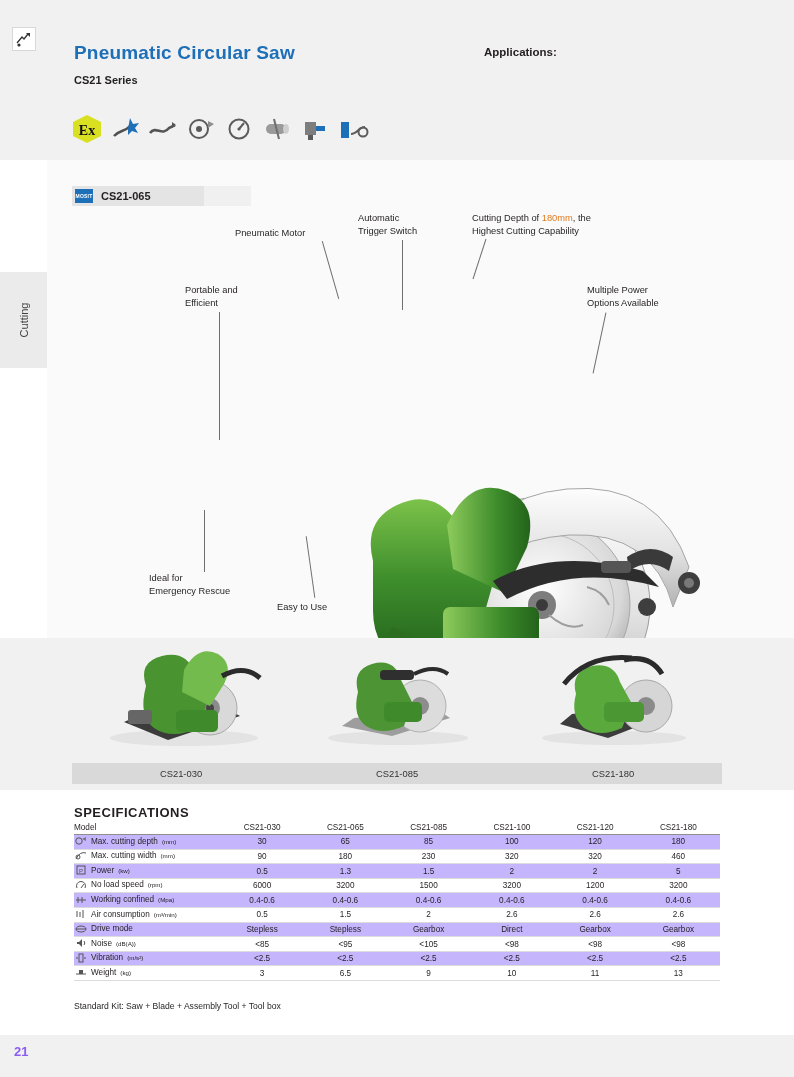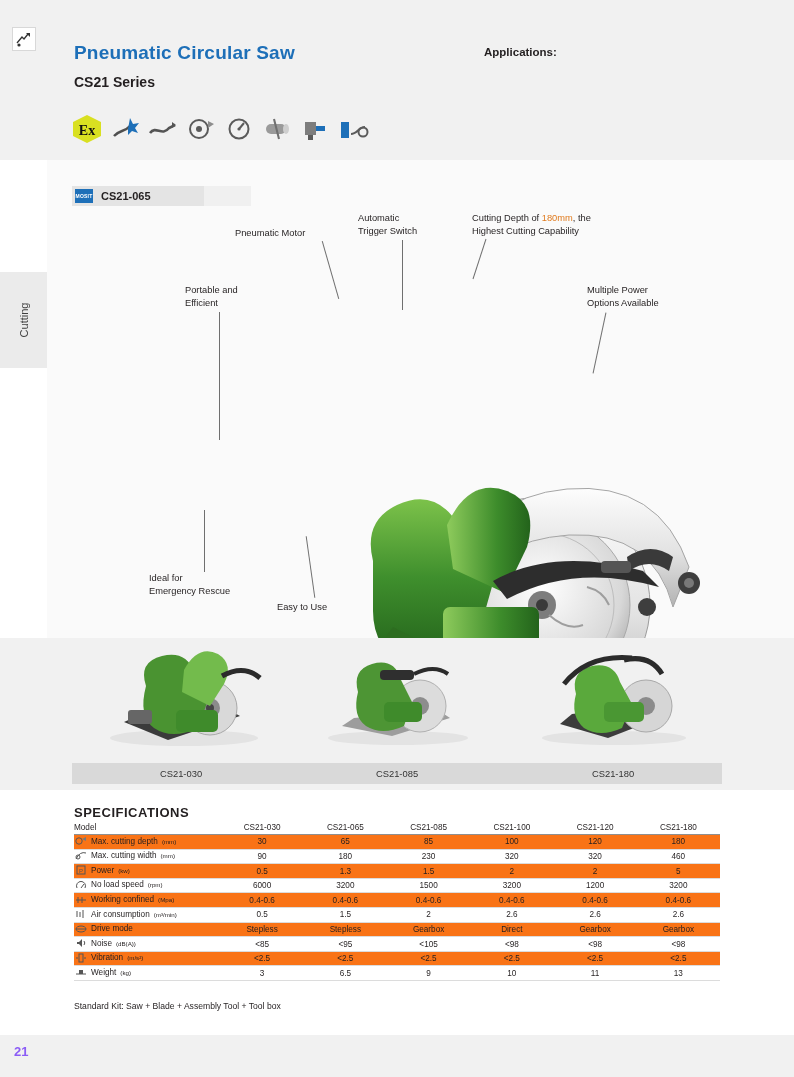--- a/index.html
+++ b/index.html
@@ -24,21 +24,21 @@
   }
   .logo-box svg { display: block; }
 
   .title-main {
     position: absolute; left: 74px; top: 42px;
     font-size: 19px; font-weight: bold; letter-spacing: .2px;
     color: #1d6fb8;
   }
   .title-sub {
     position: absolute; left: 74px; top: 74px;
-    font-size: 14px; font-weight: bold; color: #231f20;
+    font-size: 11px; font-weight: bold; color: #231f20;
   }
 
   .icon-row {
     position: absolute; left: 70px; top: 112px;
     display: flex; align-items: center; gap: 4px;
   }
   .icon-cell { width: 34px; height: 34px; display: flex; align-items: center; justify-content: center; }
 
   .app-title {
     position: absolute; left: 484px; top: 46px;
@@ -111,21 +111,21 @@
     border-collapse: collapse; font-size: 8.2px; color: #231f20;
   }
   table.spec td, table.spec th { padding: 0; font-weight: normal; }
   table.spec tr { height: 14.6px; }
   .rowline td { border-bottom: 1px solid #dcdcdc; }
   .topline td { border-top: 1px solid #8f8f8f; }
   .hdrline td { border-bottom: 1px solid #8f8f8f; }
   td.lbl { text-align: left; padding-left: 4px; width: 146px; }
   td.val { text-align: center; width: 83px; }
   td.ctr { text-align: center; }
-  .shade { background: #f97316; }
+  .shade { background: #c4b5fd; }
   .ico-cell { display: inline-flex; align-items: center; gap: 4px; }
   .mini-ico { width: 13px; height: 11px; display: inline-flex; align-items: center; justify-content: center; }
   .unit { font-size: 6.2px; }
 
   .std-kit {
     position: absolute; left: 74px; top: 1001px;
     font-size: 8.6px; color: #231f20;
   }
 
   

